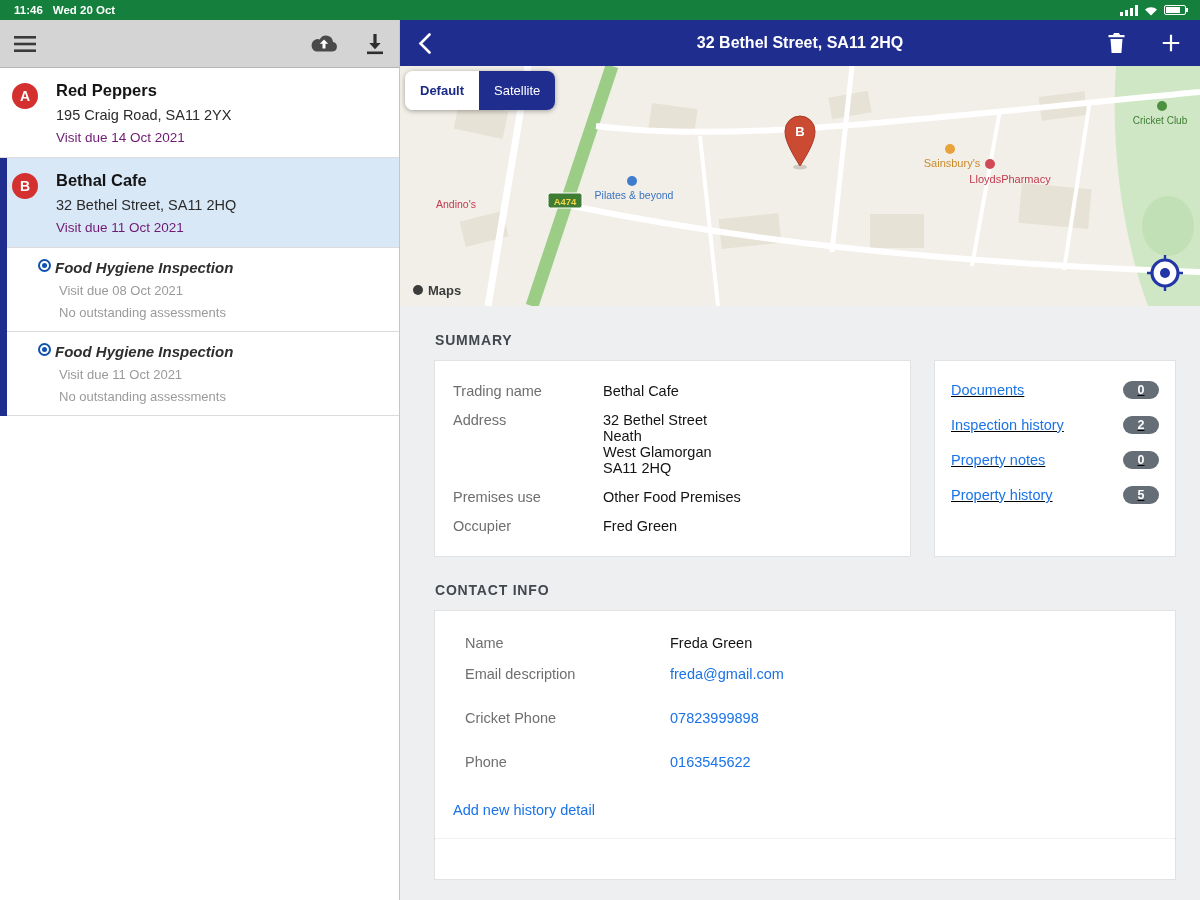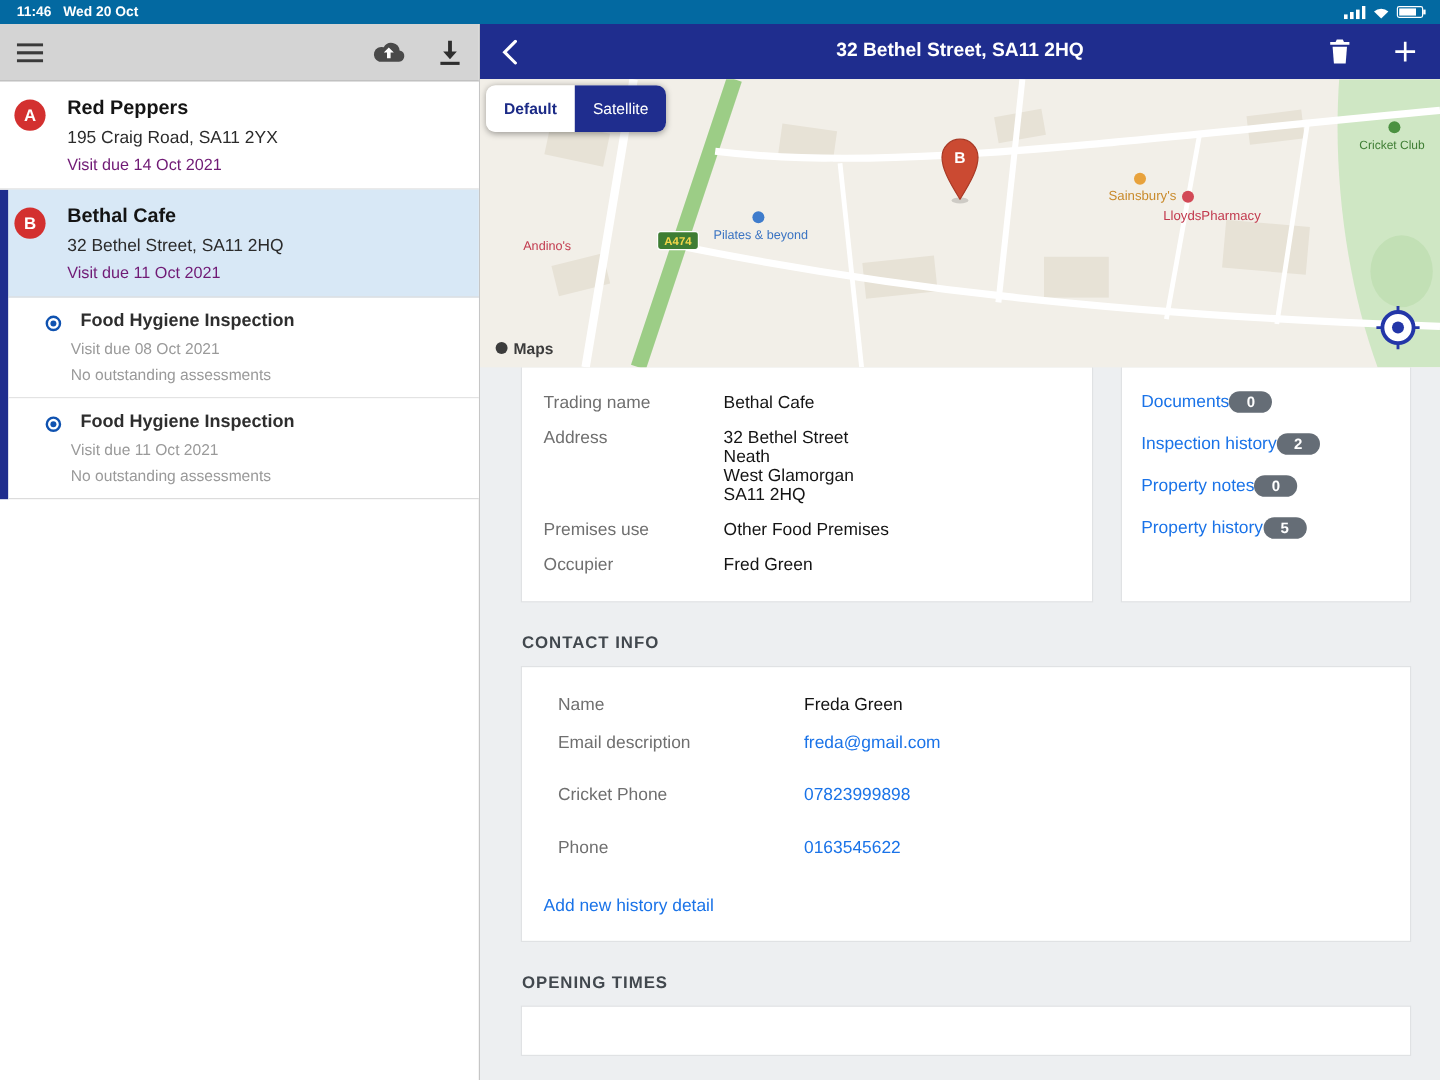--- a/index.html
+++ b/index.html
@@ -1,21 +1,21 @@
 <!DOCTYPE html>
 <html><head>
 <meta charset="utf-8">
 <style>
   * { margin:0; padding:0; box-sizing:border-box; }
   html,body { width:1200px; height:900px; overflow:hidden; background:#000; }
   body { font-family:"Liberation Sans", sans-serif; }
   .screen { position:relative; width:1200px; height:900px; background:#fff; overflow:hidden; }
 
   
-  .statusbar { position:absolute; top:0; left:0; width:1200px; height:20px; background:#0369a1;
+  .statusbar { position:absolute; top:0; left:0; width:1200px; height:20px; background:#15803d;
     color:#fff; display:flex; justify-content:space-between; align-items:center; padding:0 14px;
     font-size:11.5px; font-weight:bold; z-index:30; }
   .sb-left { display:flex; gap:10px; }
   .sb-right { display:flex; gap:6px; align-items:center; }
   .battery { width:22px; height:10px; border:1px solid #fff; border-radius:2px; position:relative; }
   .battery::after { content:""; position:absolute; left:1px; top:1px; bottom:1px; width:70%; background:#fff; }
   .battery::before { content:""; position:absolute; right:-3px; top:2px; width:2px; height:4px; background:#fff; }
 
   
   .left-panel { position:absolute; top:20px; left:0; width:400px; height:880px; background:#fff;
@@ -32,21 +32,21 @@
   .prop-text { margin-left:40px; }
   .prop-name { font-size:16.5px; font-weight:bold; color:#141414; margin-bottom:7px; }
   .prop-addr { font-size:14.5px; color:#2b2b2b; margin-bottom:7px; }
   .prop-due  { font-size:13.5px; color:#701a75; }
 
   .selected-group { border-left:7px solid #1f2d8e; }
   .selected-group .prop-item { padding-left:9px; background:#d8e8f6; }
   .selected-group .prop-item .badge { left:5px; }
 
   .insp-item { padding:11px 16px 11px 31px; border-bottom:1px solid #dcdcdc; background:#fff; }
-  .insp-head { display:flex; align-items:flex-end; gap:16px; }
+  .insp-head { display:flex; align-items:flex-start; gap:4px;font-style:italic; }
   .bullseye { width:13px; height:13px; border:2px solid #0f52b0; border-radius:50%; display:inline-flex;
     align-items:center; justify-content:center; flex:none; }
   .bullseye i { width:5px; height:5px; background:#0f52b0; border-radius:50%; }
   .insp-title { font-size:15px; font-weight:bold; color:#2e2e2e; }
   .insp-sub { font-size:13px; color:#9a9a9a; margin-left:21px; margin-top:7px; }
 
   
   .right-panel { position:absolute; top:20px; left:400px; width:800px; height:880px;
     background:#edeff1; display:flex; flex-direction:column; }
   .detail-header { height:46px; background:#1f2d8e; display:flex; align-items:center;
@@ -71,21 +71,21 @@
   .card { background:#fff; box-shadow:0 0 0 1px rgba(0,0,0,.05); }
   .row2 { display:flex; gap:25px; align-items:stretch; }
   .summary-card { width:475px; padding:22px 18px; }
   .field-row { display:flex; margin-bottom:13px; font-size:14.5px; }
   .field-row:last-child { margin-bottom:0; }
   .f-label { color:#6f6f6f; flex:none; }
   .summary-card .f-label { width:150px; }
   .f-value { color:#141414; white-space:pre-line; }
 
   .links-card { flex:1; padding:20px 16px; display:flex; flex-direction:column; gap:17px; }
-  .link-row { display:flex; align-items:center; }
+  .link-row { display:flex; justify-content:space-between; align-items:center;text-decoration:underline; }
   .blue-link { color:#1a73e8; font-size:14.5px; text-decoration:none; cursor:pointer; }
   .pill { background:#656d76; color:#fff; font-size:12.5px; font-weight:bold; border-radius:10px;
     padding:2px 0; width:36px; text-align:center; }
 
   .contact-card { padding:24px 18px 20px 18px; }
   .contact-card .f-label, .opening-card .f-label { width:205px; }
   .contact-card .field-row { margin-bottom:28px;margin-left:12px; }
   .contact-card .field-row:first-child { margin-bottom:15px; }
   .add-link { display:inline-block; margin-top:4px; font-size:14.5px; }
 
@@ -262,20 +262,21 @@
         <svg width="38" height="38" viewBox="0 0 38 38">
           <path d="M19 1v6 M19 31v6 M1 19h6 M31 19h6" stroke="#2336a8" stroke-width="2.4"></path>
           <circle cx="19" cy="19" r="13" fill="#fff" stroke="#2336a8" stroke-width="3.2"></circle>
           <circle cx="19" cy="19" r="5" fill="#2336a8"></circle>
         </svg>
       </button>
     </div>
 
     <div class="content">
 
+      <h2 class="section-h">SUMMARY</h2>
       <div class="row2">
         <section class="card summary-card">
           <div class="field-row">
             <span class="f-label">Trading name</span>
             <span class="f-value">Bethal Cafe</span>
           </div>
           <div class="field-row">
             <span class="f-label">Address</span>
             <span class="f-value">32 Bethel Street
 Neath
@@ -326,20 +327,19 @@
           <span class="f-label">Cricket Phone</span>
           <a class="blue-link">07823999898</a>
         </div>
         <div class="field-row">
           <span class="f-label">Phone</span>
           <a class="blue-link">0163545622</a>
         </div>
         <a class="blue-link add-link">Add new history detail</a>
       </section>
 
-      <h2 class="section-h">OPENING TIMES</h2>
       <section class="card opening-card">
         
       </section>
 
     </div>
   </main>
 </div>
 
 </body></html>

